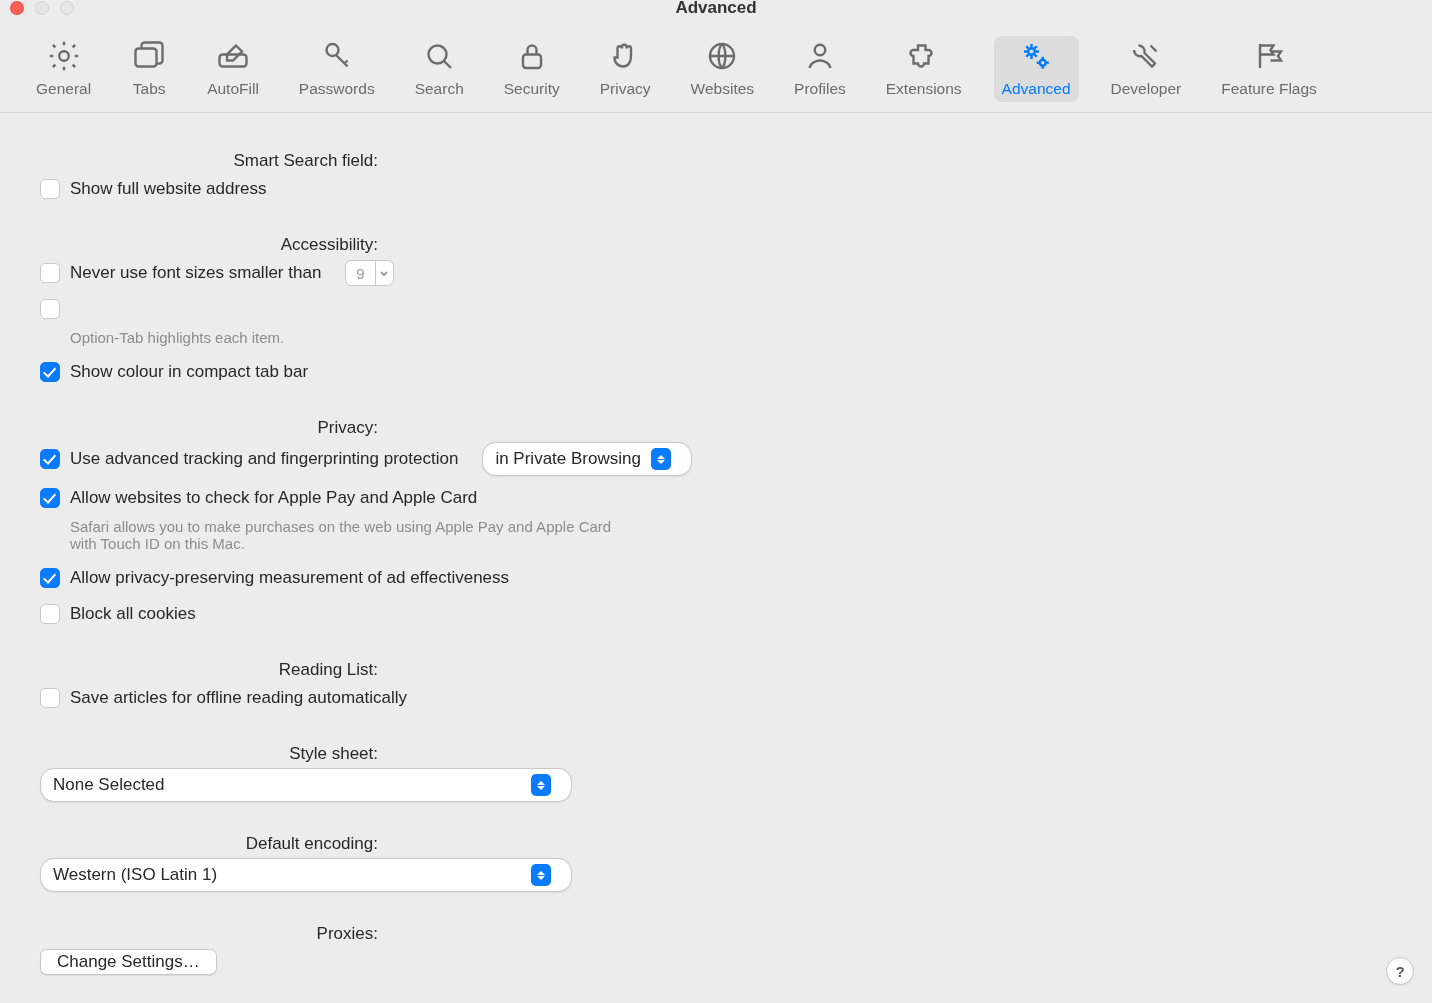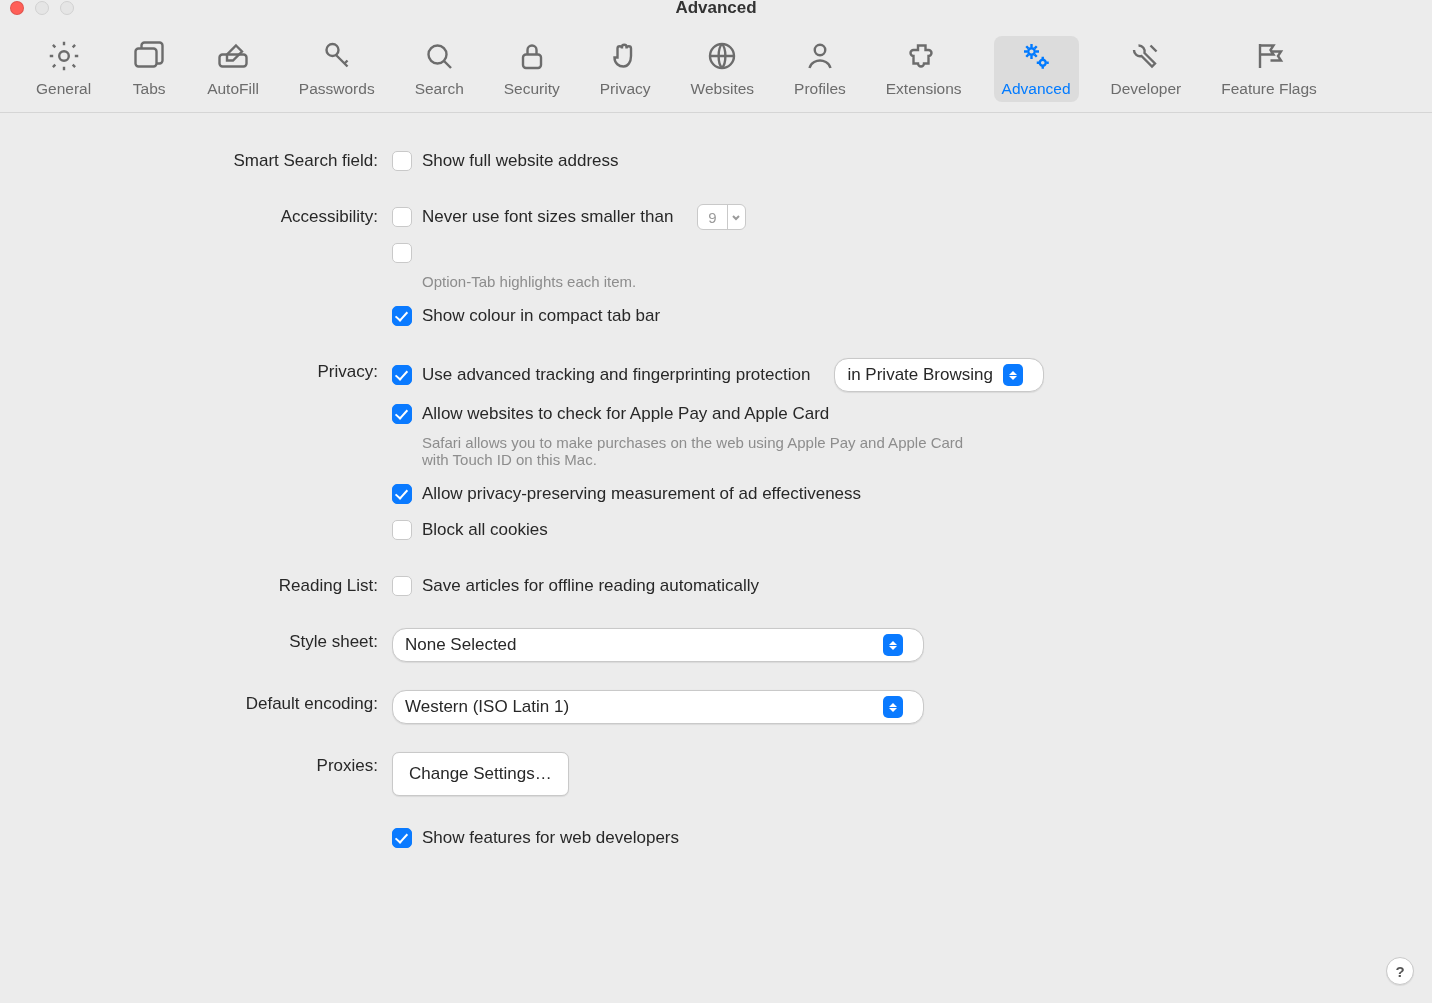--- a/index.html
+++ b/index.html
@@ -54,21 +54,21 @@
     cursor: default;
   }
   .tab .ico { width: 36px; height: 36px; display:flex; align-items:center; justify-content:center; }
   .tab svg { stroke: var(--text-toolbar); fill: none; stroke-width: 1.6; }
   .tab.selected { background: var(--tab-selected-bg); color: var(--tab-selected-text); }
   .tab.selected svg { stroke: var(--tab-selected-text); }
   .tab span { white-space: nowrap; }
 
   
   .content { padding: 34px 40px 20px 40px; }
-  .row { display: flex; align-items: flex-start; margin-bottom: 10px; }
+  .row { display: flex; align-items: flex-start; margin-bottom: 10px; flex-direction: column; }
   .row.gap-lg { margin-top: 28px; }
   .label-col {
     width: 352px; text-align: right; padding-right: 14px;
     font-size: 17px; color: var(--text); line-height: 28px;
   }
   .control-col { flex: 1; display:flex; flex-direction:column; gap: 8px; }
   .line { display:flex; align-items:center; gap: 10px; min-height: 28px; }
   .check {
     width: 20px; height: 20px; border-radius: 5px; border: 1px solid var(--border);
     background: var(--white); position: relative; flex-shrink:0;
@@ -102,21 +102,21 @@
     margin-left:10px;
   }
   .select .caret::before, .select .caret::after {
     content:""; width:0; height:0; border-left:4px solid transparent; border-right:4px solid transparent;
   }
   .select .caret::before { border-bottom:4px solid #fff; }
   .select .caret::after  { border-top:4px solid #fff; }
   .select.wide { width: 532px; }
 
   .pushbtn {
-    display:inline-flex; align-items:center; height:44px; padding: 0 16px;
+    display:inline-flex; align-items:center; height:26px; padding: 0 16px;
     background:var(--white); border:1px solid var(--border); border-radius:7px;
     font-size:17px; box-shadow: 0 0.5px 1px rgba(0,0,0,0.08);
   }
 
   .help {
     position:absolute; right:18px; bottom:18px;
     width:28px; height:28px; border-radius:50%; background:var(--white);
     border:1px solid var(--border); display:flex; align-items:center; justify-content:center;
     font-weight:600; color:#555; box-shadow: 0 1px 1px rgba(0,0,0,0.08);
   }

